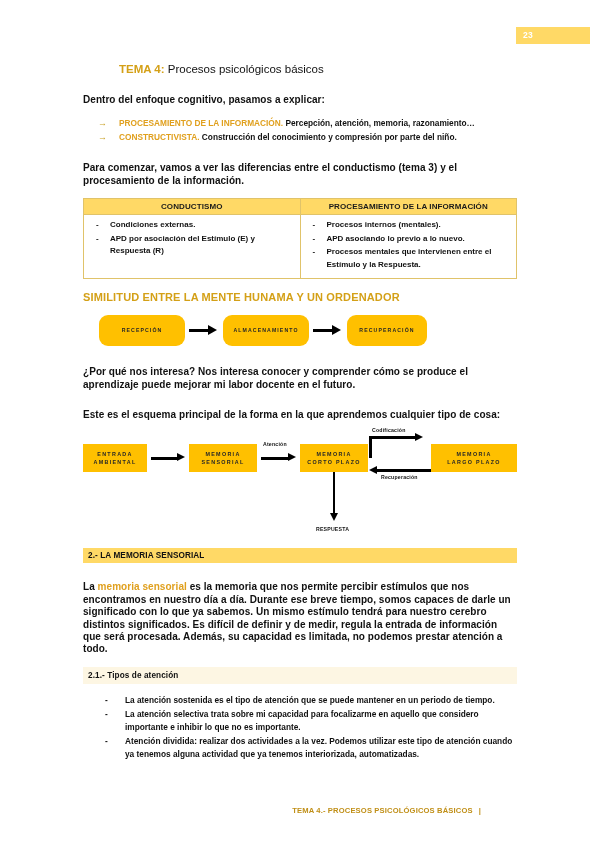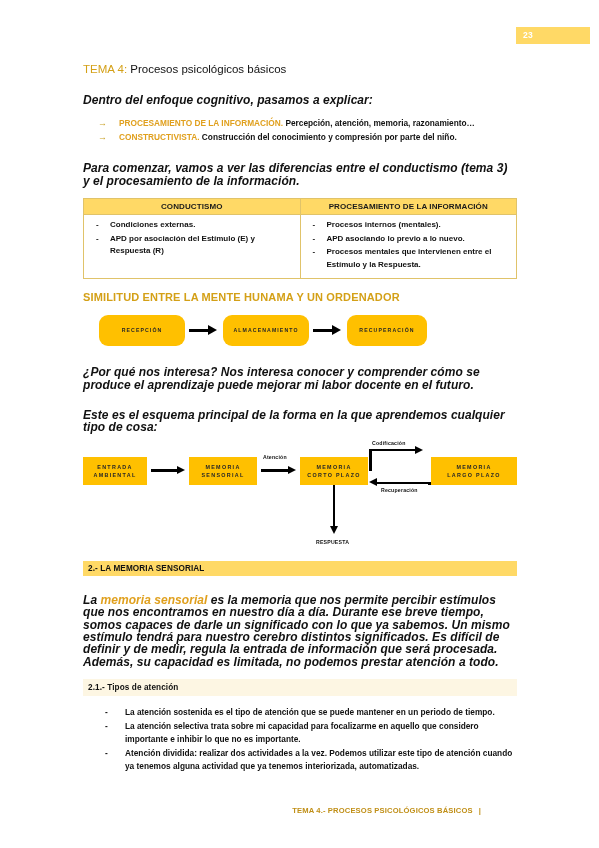--- a/index.html
+++ b/index.html
@@ -48,35 +48,35 @@
   }
 
   h1.doc-title {
     font-size: 11.5px;
     font-weight: normal;
     margin: 0 0 13px 0;
     line-height: 14px;
   }
   h1.doc-title .tema {
     color: #d4a017;
-    font-weight: normal;
+    font-weight: bold;
+    margin-left: 36px;
   }
   h1.doc-title .rest {
     color: #111111;
   }
 
   p.para {
-    font-size: 12px;
+    font-size: 10px;
     line-height: 12.4px;
     margin: 18px 0 11px 0;
     text-align: left;
     font-weight: bold;
     color: #111111;
     letter-spacing: .05px;
-    font-style: italic;
   }
 
   .arrow-list {
     margin: 0 0 11px 0;
     padding: 0;
     list-style: none;
   }
   .arrow-list li {
     font-size: 8.3px;
     line-height: 13.5px;

